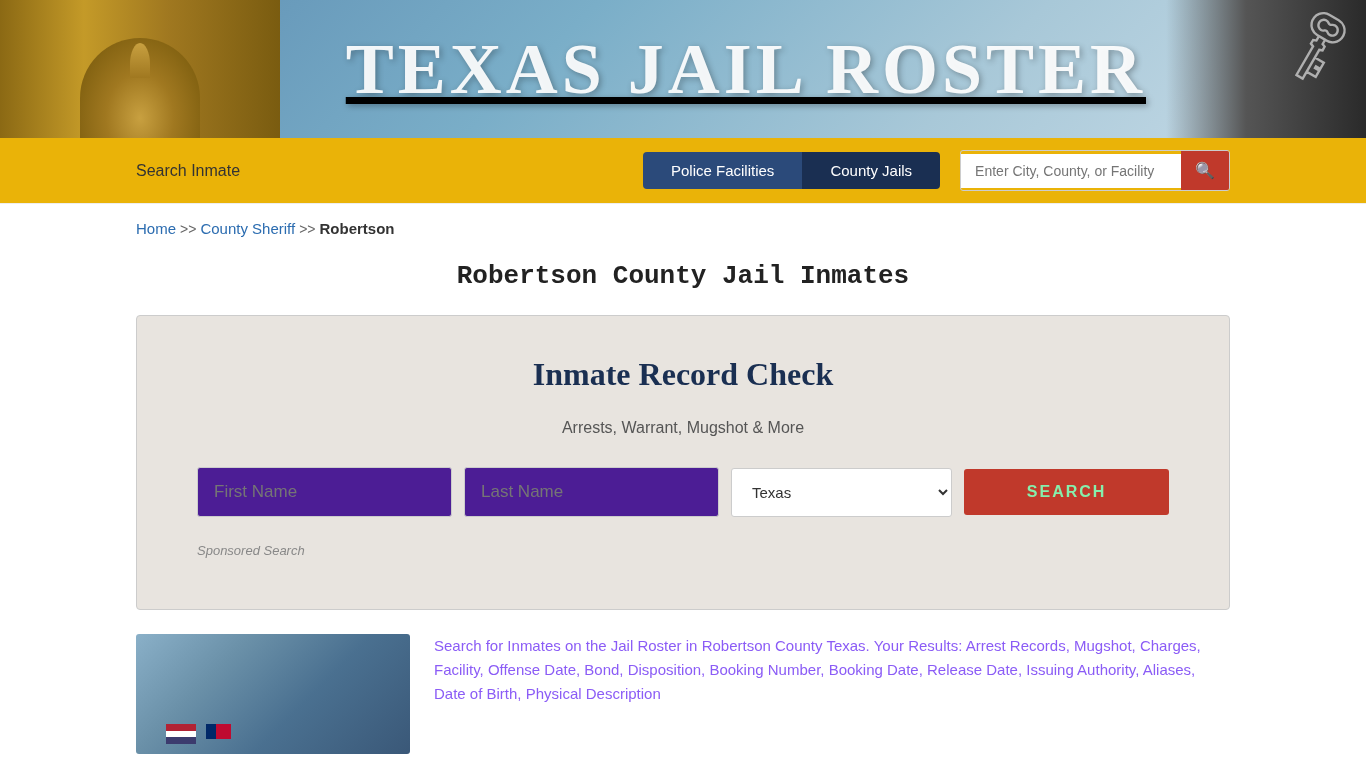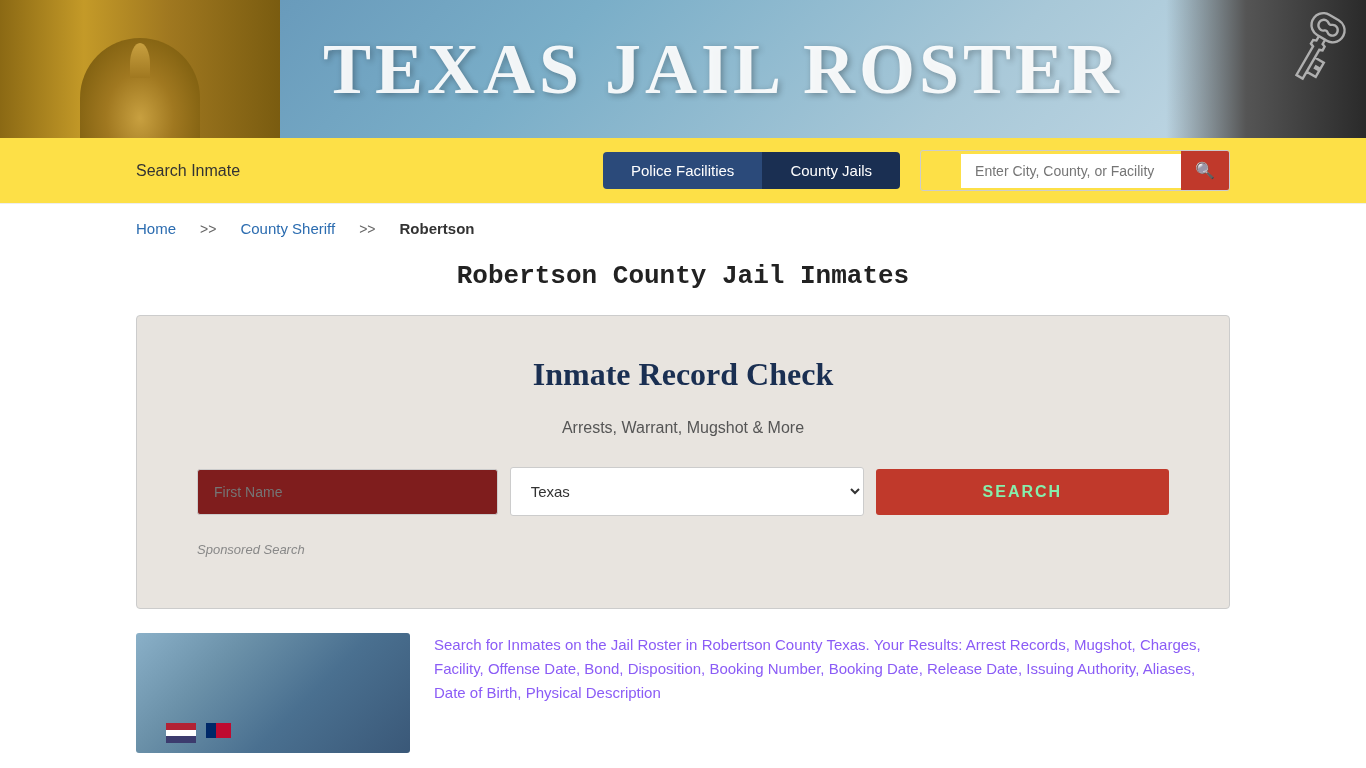--- a/index.html
+++ b/index.html
@@ -48,22 +48,23 @@
       position: absolute;
       top: 5px;
       left: 50%;
       transform: translateX(-50%);
       border-radius: 50% 50% 0 0 / 60% 60% 0 0;
     }
     .banner-title {
       flex: 1;
       display: flex;
       align-items: center;
-      justify-content: center;
+      justify-content: flex-end;
       padding: 0 20px;
+      text-decoration: underline;
     }
     .banner-title-text {
       font-size: 72px;
       font-weight: bold;
       color: rgba(255,255,255,0.92);
       text-shadow: 2px 2px 6px rgba(0,0,0,0.3);
       font-family: 'Georgia', serif;
       letter-spacing: 4px;
       text-transform: uppercase;
     }
@@ -84,21 +85,21 @@
       color: #ccc;
       opacity: 0.8;
       transform: rotate(-20deg);
     }
 
     
     .navbar {
       display: flex;
       align-items: center;
       padding: 12px 136px;
-      background: #fde047;
+      background: #eab308;
       border-bottom: 1px solid #eee;
       gap: 20px;
     }
     .nav-search-label {
       font-size: 16px;
       color: #333;
       flex: 1;
     }
     .nav-buttons {
       display: flex;
@@ -120,21 +121,20 @@
     .nav-btn-county {
       background-color: #1a2f52;
       border-radius: 0 4px 4px 0;
     }
     .nav-search-box {
       display: flex;
       align-items: center;
       border: 1px solid #ccc;
       border-radius: 3px;
       overflow: hidden;
-      padding-left: 40px;
     }
     .nav-search-input {
       padding: 9px 14px;
       font-size: 14px;
       border: none;
       outline: none;
       width: 220px;
       color: #999;
     }
     .nav-search-btn {
@@ -144,21 +144,21 @@
       cursor: pointer;
       color: #fff;
       font-size: 16px;
     }
 
     
     .breadcrumb {
       padding: 16px 136px 8px;
       display: flex;
       align-items: center;
-      gap: 24px;
+      gap: 4px;
       font-size: 15px;
     }
     .breadcrumb-link {
       color: #2b6cb0;
       text-decoration: none;
       cursor: pointer;
     }
     .breadcrumb-sep {
       color: #666;
       font-size: 14px;
@@ -201,24 +201,24 @@
       margin-bottom: 30px;
     }
     .record-check-form {
       display: flex;
       gap: 12px;
       align-items: center;
       margin-bottom: 24px;
     }
     .form-input {
       padding: 14px 16px;
-      font-size: 14px;
+      font-size: 17px;
       border: 1px solid #ccc;
       border-radius: 3px;
-      background: #7f1d1d;
+      background: #4c1d95;
       color: #999;
       outline: none;
       flex: 1;
     }
     .form-select {
       padding: 14px 16px;
       font-size: 15px;
       border: 1px solid #ccc;
       border-radius: 3px;
       background: #fff;
@@ -324,20 +324,21 @@
   <span class="breadcrumb-current">Robertson</span>
 </div>
 
 <h1 class="page-title">Robertson County Jail Inmates</h1>
 
 <div class="record-check-section">
   <h2 class="record-check-title">Inmate Record Check</h2>
   <p class="record-check-subtitle">Arrests, Warrant, Mugshot &amp; More</p>
   <div class="record-check-form">
     <input class="form-input" type="text" placeholder="First Name" style="">
+    <input class="form-input" type="text" placeholder="Last Name" style="">
     <select class="form-select" id="state-select"><option value="Alabama">Alabama</option><option value="Alaska">Alaska</option><option value="Arizona">Arizona</option><option value="Arkansas">Arkansas</option><option value="California">California</option><option value="Colorado">Colorado</option><option value="Connecticut">Connecticut</option><option value="Delaware">Delaware</option><option value="Florida">Florida</option><option value="Georgia">Georgia</option><option value="Hawaii">Hawaii</option><option value="Idaho">Idaho</option><option value="Illinois">Illinois</option><option value="Indiana">Indiana</option><option value="Iowa">Iowa</option><option value="Kansas">Kansas</option><option value="Kentucky">Kentucky</option><option value="Louisiana">Louisiana</option><option value="Maine">Maine</option><option value="Maryland">Maryland</option><option value="Massachusetts">Massachusetts</option><option value="Michigan">Michigan</option><option value="Minnesota">Minnesota</option><option value="Mississippi">Mississippi</option><option value="Missouri">Missouri</option><option value="Montana">Montana</option><option value="Nebraska">Nebraska</option><option value="Nevada">Nevada</option><option value="New Hampshire">New Hampshire</option><option value="New Jersey">New Jersey</option><option value="New Mexico">New Mexico</option><option value="New York">New York</option><option value="North Carolina">North Carolina</option><option value="North Dakota">North Dakota</option><option value="Ohio">Ohio</option><option value="Oklahoma">Oklahoma</option><option value="Oregon">Oregon</option><option value="Pennsylvania">Pennsylvania</option><option value="Rhode Island">Rhode Island</option><option value="South Carolina">South Carolina</option><option value="South Dakota">South Dakota</option><option value="Tennessee">Tennessee</option><option value="Texas" selected="">Texas</option><option value="Utah">Utah</option><option value="Vermont">Vermont</option><option value="Virginia">Virginia</option><option value="Washington">Washington</option><option value="West Virginia">West Virginia</option><option value="Wisconsin">Wisconsin</option><option value="Wyoming">Wyoming</option></select>
     <button class="form-search-btn">SEARCH</button>
   </div>
   <span class="sponsored-label">Sponsored Search</span>
 </div>
 
 <div class="description-section">
   <div class="description-image">
     <div class="desc-img-flag1"></div>
     <div class="desc-img-flag2"></div>

